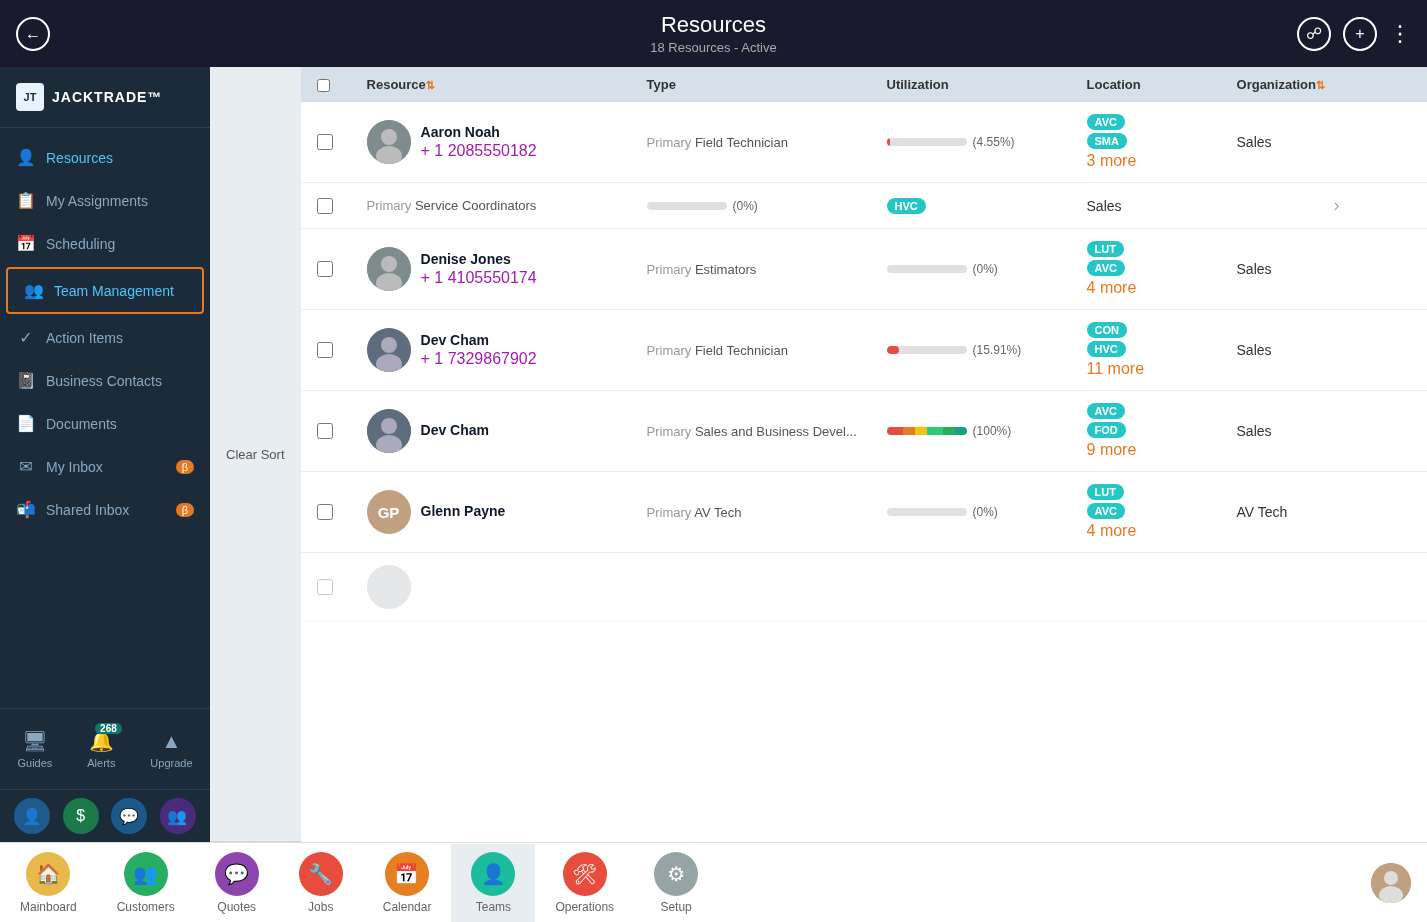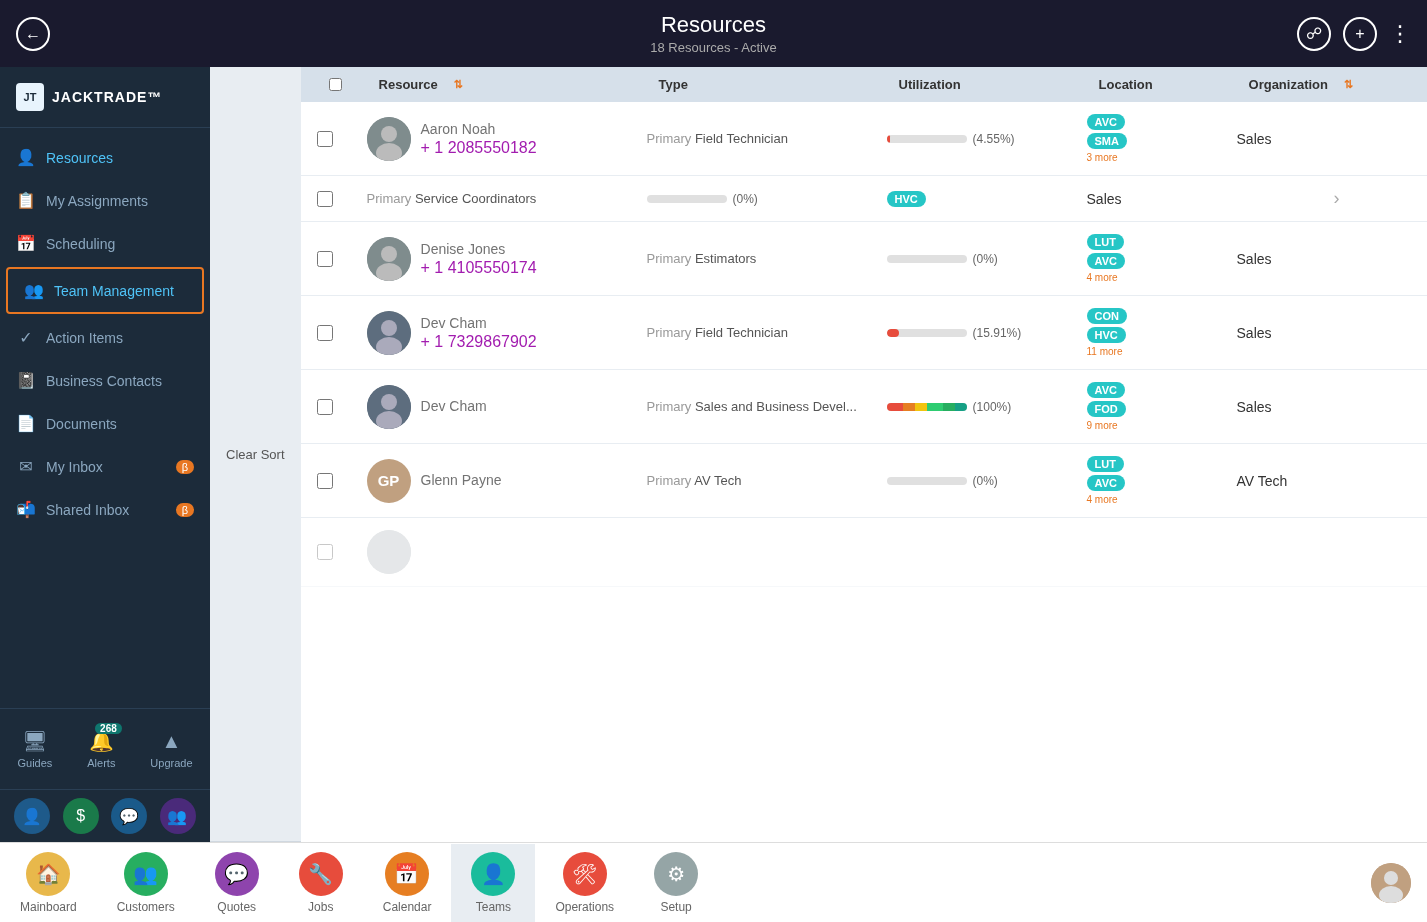--- a/index.html
+++ b/index.html
@@ -86,52 +86,52 @@
     }
     .clear-sort-btn { color: #555; font-size: 13px; cursor: pointer; background: none; border: none; }
 
     
     .resource-table { flex: 1; overflow-y: auto; }
     .table-header {
       display: grid; grid-template-columns: 50px 280px 240px 200px 150px 200px 50px;
       background: #d6e0ea; padding: 10px 16px; font-size: 13px; font-weight: 600; color: #333;
       position: sticky; top: 0; z-index: 10;
     }
-    .table-header .col { display: flex; align-items: center; gap: 16px; margin-left: 12px; }
+    .table-header .col { display: flex; align-items: flex-end; gap: 0; }
     .sort-icon { color: #e87722; font-size: 11px; }
 
     .table-row {
       display: grid; grid-template-columns: 50px 280px 240px 200px 150px 200px 50px;
       padding: 12px 16px; border-bottom: 1px solid #e8edf2; align-items: center;
       background: white;
     }
 
     .resource-avatar {
       width: 44px; height: 44px; border-radius: 50%; overflow: hidden;
       display: flex; align-items: center; justify-content: center; font-weight: 600;
       font-size: 15px; color: white; flex-shrink: 0;
     }
     .resource-info { display: flex; flex-direction: column; }
-    .resource-name { color: #737373; font-size: 14px; font-weight: 400; cursor: pointer; }
+    .resource-name { color: #0f172a; font-size: 14px; font-weight: 700; cursor: pointer; }
     .resource-phone { color: #a21caf; font-size: 16px; margin-top: 2px; }
 
     .type-cell { font-size: 13px; color: #555; }
     .type-primary { color: #999; }
 
     .util-cell { display: flex; align-items: center; gap: 6px; }
     .util-bar { width: 80px; height: 8px; background: #e0e0e0; border-radius: 4px; overflow: hidden; position: relative; }
     .util-fill { height: 100%; border-radius: 4px; }
     .util-text { font-size: 12px; color: #666; white-space: nowrap; }
 
     .location-cell { display: flex; flex-direction: column; gap: 3px; }
     .loc-badge {
       display: inline-block; background: #26c6c6; color: white; border-radius: 12px;
       padding: 2px 8px; font-size: 11px; font-weight: 600; width: fit-content;
     }
-    .loc-more { color: #e87722; font-size: 10px; cursor: pointer; }
+    .loc-more { color: #e87722; font-size: 16px; cursor: pointer; }
 
     .org-cell { font-size: 14px; color: #333; }
     .chevron-cell { display: flex; align-items: center; justify-content: center; color: #aaa; cursor: pointer; font-size: 18px; }
 
     .checkbox-cell { display: flex; align-items: center; }
     .checkbox-cell input { width: 16px; height: 16px; cursor: pointer; }
 
     
     .util-multicolor {
       display: flex; height: 100%;

